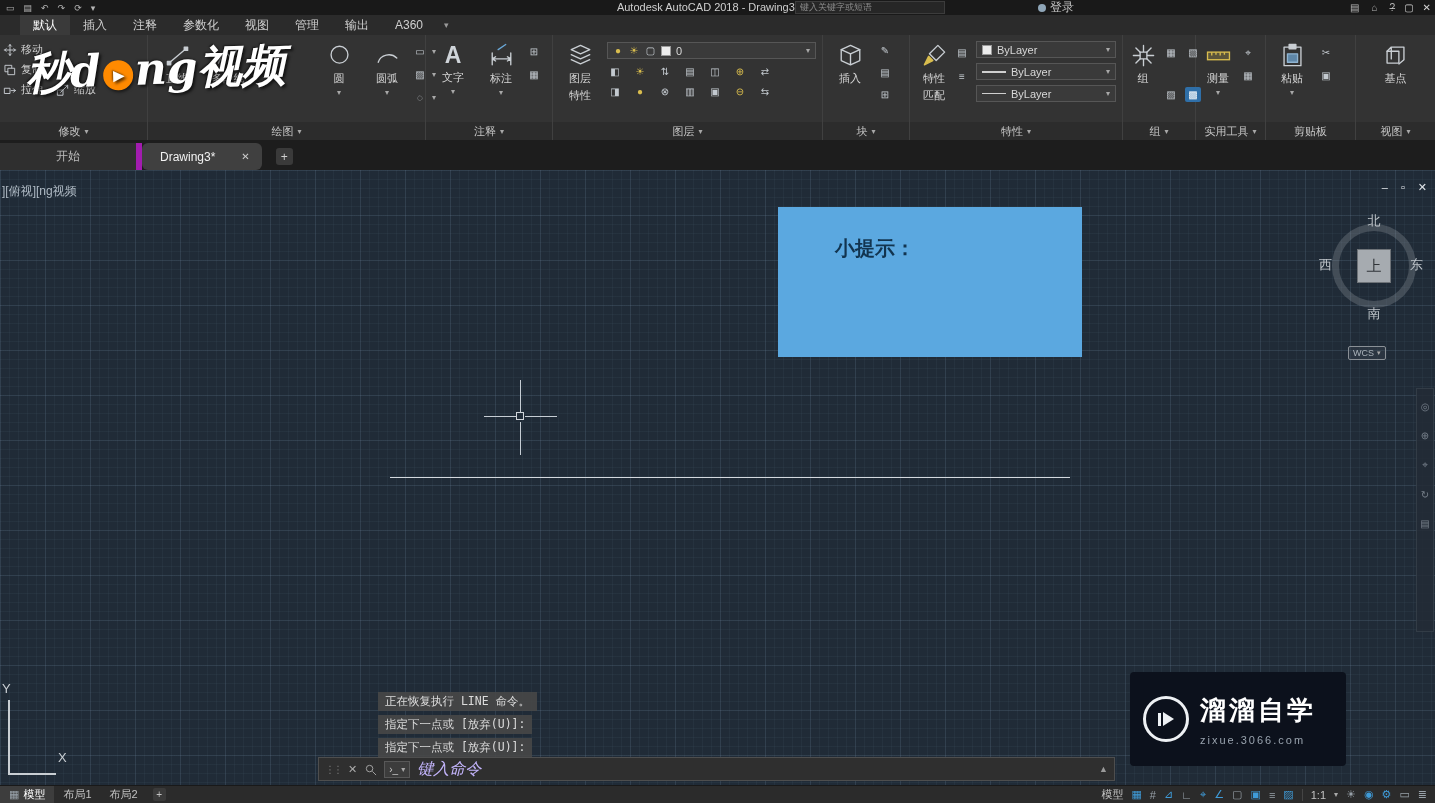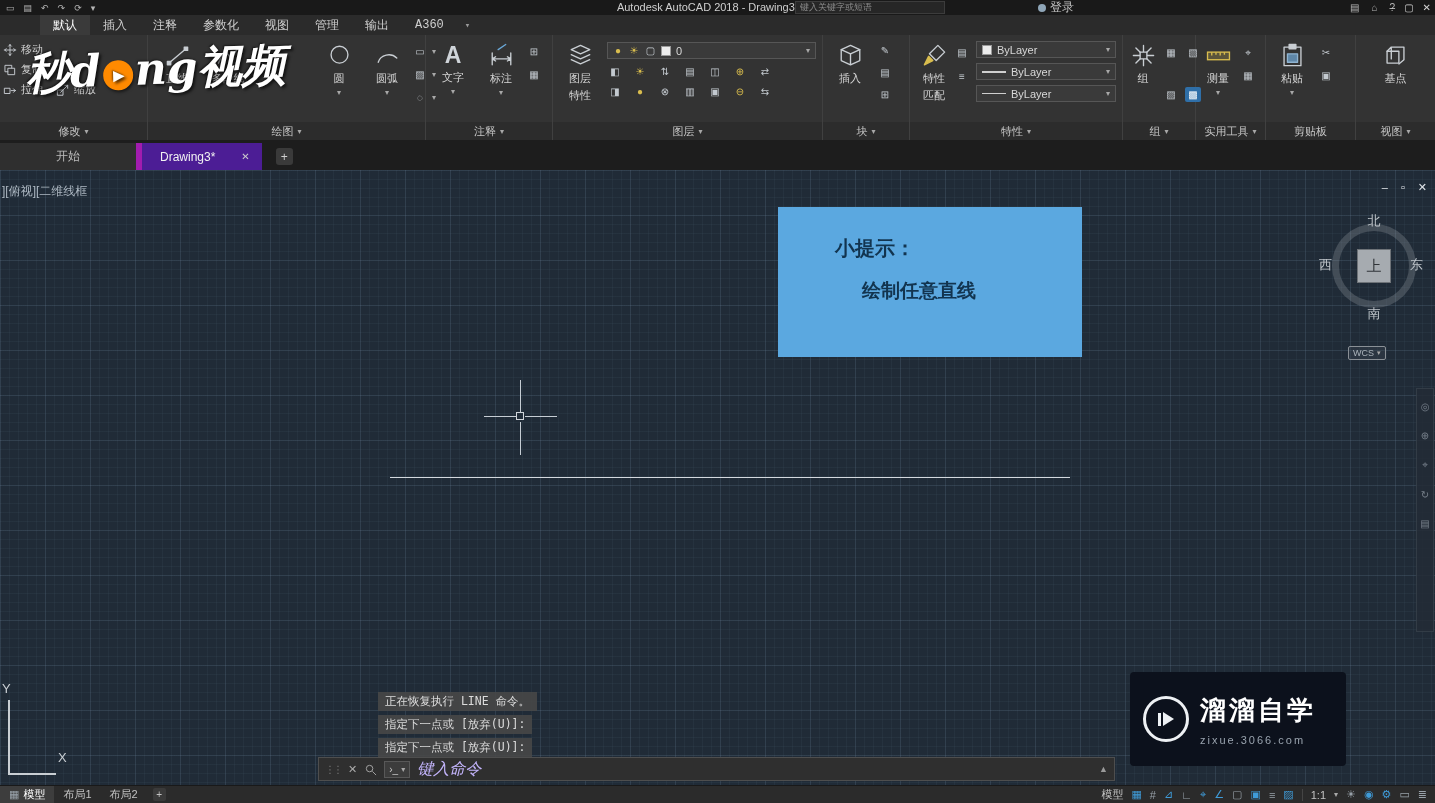--- a/index.html
+++ b/index.html
@@ -12,21 +12,21 @@
   .qat{position:absolute;left:6px;top:0;height:15px;display:flex;gap:9px;align-items:center;font-size:9px;color:#b5b5b5;}
   .win-title{position:absolute;left:0;right:0;top:0;height:15px;line-height:15px;text-align:center;font-size:11px;color:#cfcfcf;}
   .tb-search{position:absolute;left:795px;top:1px;width:150px;height:13px;background:#262626;border:1px solid #3c3c3c;
              display:flex;align-items:center;gap:4px;padding:0 4px;font-size:9px;color:#8b8b8b;}
   .signin{position:absolute;left:1038px;top:0;height:15px;display:flex;align-items:center;gap:4px;font-size:12px;color:#c0c0c0;}
   .avatar-dot{width:8px;height:8px;border-radius:50%;background:#8fa6b8;display:inline-block;}
   .tb-right{position:absolute;right:40px;top:0;height:15px;display:flex;gap:12px;align-items:center;font-size:10px;color:#b5b5b5;}
   .winbtns{position:absolute;right:4px;top:0;height:15px;display:flex;gap:9px;align-items:center;font-size:10px;color:#d5d5d5;}
 
   
-  .tabrow{position:absolute;top:15px;left:0;right:0;height:20px;background:#2b2b2b;display:flex;align-items:stretch;padding-left:40px;z-index:20;font-family:Liberation Mono, monospace;}
+  .tabrow{position:absolute;top:15px;left:0;right:0;height:20px;background:#2b2b2b;display:flex;align-items:stretch;padding-left:20px;z-index:20;}
   .rtab{padding:0 13px;display:flex;align-items:center;font-size:12px;color:#cfcfcf;cursor:default;}
   .rtab.active{background:#3a3a3a;color:#ffffff;}
   .ribbon-min{display:flex;align-items:center;padding:0 8px;color:#9a9a9a;font-size:9px;}
 
   
   .ribbon{position:absolute;top:35px;left:0;right:0;height:105px;background:#333333;display:flex;z-index:10;}
   .panel{position:relative;height:105px;border-right:1px solid #404040;flex:none;}
   .plabel{position:absolute;left:0;right:0;bottom:0;height:18px;background:#2c2c2c;display:flex;align-items:center;
           justify-content:center;gap:4px;font-size:11px;color:#c6c6c6;}
   .pbody{position:absolute;top:0;left:0;right:0;height:87px;display:flex;}
@@ -52,21 +52,21 @@
           font-family:"DejaVu Serif",serif;font-style:italic;font-weight:bold;font-size:44px;color:#ffffff;
           text-shadow:2px 2px 3px rgba(0,0,0,.65),-1px -1px 2px rgba(0,0,0,.5);transform:rotate(-2deg);}
   .wm-play{width:30px;height:30px;border-radius:50%;background:#ff8a00;display:inline-flex;align-items:center;
            justify-content:center;margin:8px 2px 0 2px;box-shadow:1px 2px 3px rgba(0,0,0,.5);}
   .wm-play span{color:#fff;font-size:15px;font-style:normal;transform:translateX(1px);}
 
   
   .filetabs{position:absolute;top:140px;left:0;right:0;height:30px;background:#1d1d1d;display:flex;align-items:flex-end;z-index:10;}
   .ftab{height:27px;display:flex;align-items:center;font-size:12px;}
   .ftab.start{width:142px;background:#2f2f2f;color:#bdbdbd;justify-content:center;border-right:6px solid #a21caf;}
-  .ftab.active{background:#4c1d95;color:#f2f2f2;padding:0 12px 0 18px;gap:26px;}
+  .ftab.active{background:#404040;color:#f2f2f2;padding:0 12px 0 18px;gap:26px;border-radius:6px;}
   .ftab .x{font-size:10px;color:#cccccc;}
   .ftab-add{width:17px;height:17px;border-radius:3px;background:#3a3a3a;color:#cfcfcf;display:flex;align-items:center;
             justify-content:center;margin:0 0 5px 14px;font-size:12px;}
 
   
   .canvas{position:absolute;top:170px;left:0;right:0;bottom:18px;background-color:#202b37;overflow:hidden;
     background-image:
       linear-gradient(rgba(150,180,210,0.10) 1px, transparent 1px),
       linear-gradient(90deg, rgba(150,180,210,0.10) 1px, transparent 1px),
       linear-gradient(rgba(150,180,210,0.05) 1px, transparent 1px),
@@ -497,30 +497,29 @@
   <div class="filetabs">
     <div class="ftab start">开始</div>
     <div class="ftab active">
       <span>Drawing3*</span>
       <span class="x">✕</span>
     </div>
     <div class="ftab-add">+</div>
   </div>
 
   <div class="canvas">
-    <div class="vp-label">][俯视][二维线框</div>
+    <div class="vp-label">][俯视][ng视频</div>
     <div class="vp-controls">
       <span>–</span>
       <span>▫</span>
       <span>✕</span>
     </div>
 
     <div class="tip">
       <div class="t1">小提示：</div>
-      <div class="t2">绘制任意直线</div>
     </div>
 
     <div class="vcube">
       <div class="ring"></div>
       <span class="n">北</span>
       <span class="w">西</span>
       <span class="e">东</span>
       <span class="s">南</span>
       <div class="topface">上</div>
       <div class="wcs">

